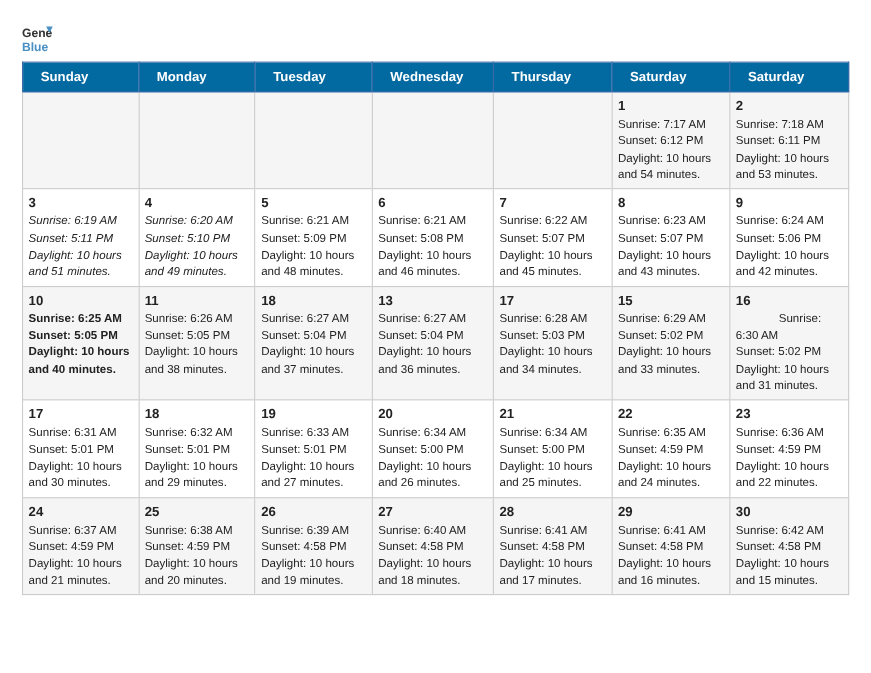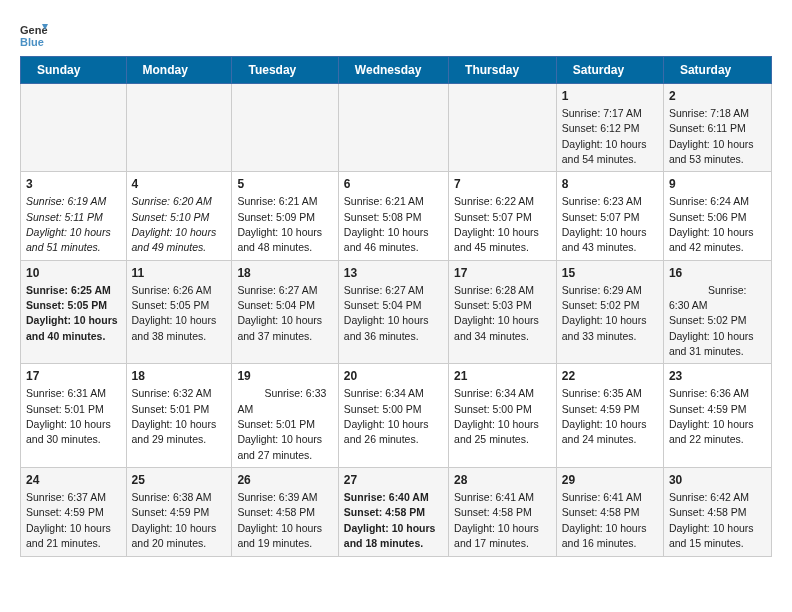--- a/index.html
+++ b/index.html
@@ -199,21 +199,21 @@
         </tr>
         <tr>
           <td><span class="day-num">17</span><span class="day-info" style="white-space: pre-line;">Sunrise: 6:31 AM
 Sunset: 5:01 PM
 Daylight: 10 hours
 and 30 minutes.</span></td>
           <td><span class="day-num">18</span><span class="day-info" style="white-space: pre-line; text-align: right;">Sunrise: 6:32 AM
 Sunset: 5:01 PM
 Daylight: 10 hours
 and 29 minutes.</span></td>
-          <td><span class="day-num">19</span><span class="day-info" style="white-space: pre-line; margin-left: 27px;">Sunrise: 6:33 AM
+          <td><span class="day-num">19</span><span class="day-info" style="white-space: pre-line;">Sunrise: 6:33 AM
 Sunset: 5:01 PM
 Daylight: 10 hours
 and 27 minutes.</span></td>
           <td><span class="day-num">20</span><span class="day-info" style="white-space: pre-line;">Sunrise: 6:34 AM
 Sunset: 5:00 PM
 Daylight: 10 hours
 and 26 minutes.</span></td>
           <td><span class="day-num">21</span><span class="day-info" style="white-space: pre-line;">Sunrise: 6:34 AM
 Sunset: 5:00 PM
 Daylight: 10 hours
@@ -233,21 +233,21 @@
 Daylight: 10 hours
 and 21 minutes.</span></td>
           <td><span class="day-num">25</span><span class="day-info" style="white-space: pre-line;">Sunrise: 6:38 AM
 Sunset: 4:59 PM
 Daylight: 10 hours
 and 20 minutes.</span></td>
           <td><span class="day-num">26</span><span class="day-info" style="white-space: pre-line;">Sunrise: 6:39 AM
 Sunset: 4:58 PM
 Daylight: 10 hours
 and 19 minutes.</span></td>
-          <td><span class="day-num">27</span><span class="day-info" style="white-space: pre-line; font-weight: bold;">Sunrise: 6:40 AM
+          <td><span class="day-num">27</span><span class="day-info" style="white-space: pre-line;">Sunrise: 6:40 AM
 Sunset: 4:58 PM
 Daylight: 10 hours
 and 18 minutes.</span></td>
           <td><span class="day-num">28</span><span class="day-info" style="white-space: pre-line;">Sunrise: 6:41 AM
 Sunset: 4:58 PM
 Daylight: 10 hours
 and 17 minutes.</span></td>
           <td><span class="day-num">29</span><span class="day-info" style="white-space: pre-line;">Sunrise: 6:41 AM
 Sunset: 4:58 PM
 Daylight: 10 hours

